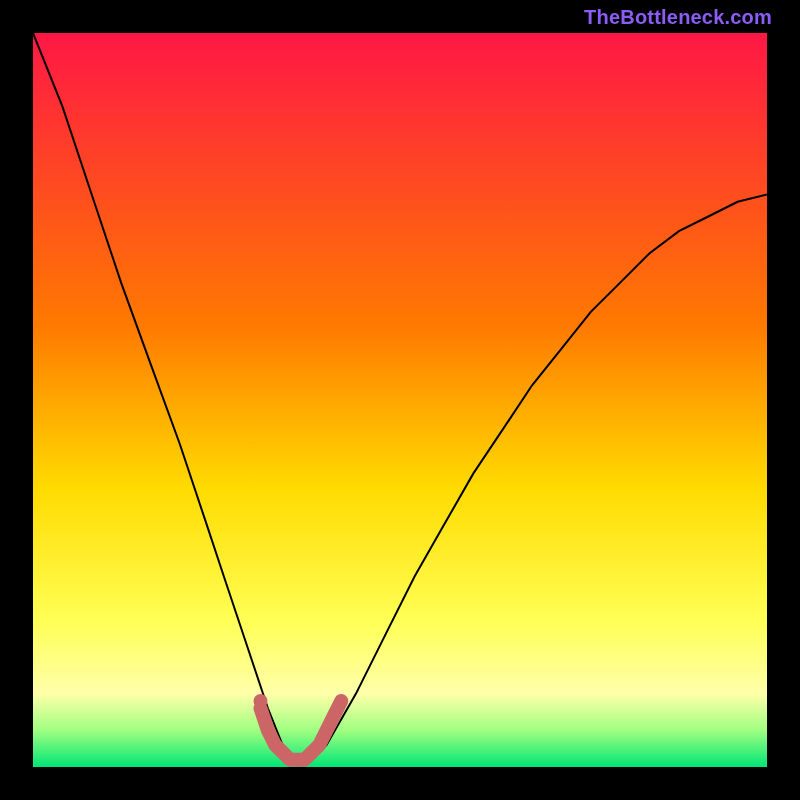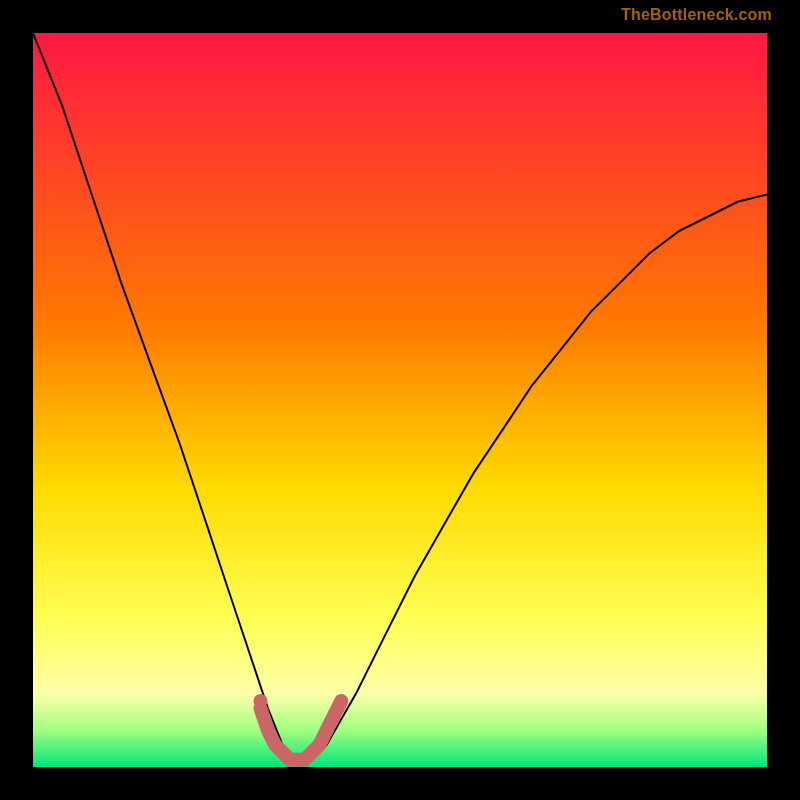--- a/index.html
+++ b/index.html
@@ -17,22 +17,22 @@
     top: 0;
     width: 800px;
     height: 800px;
     background: #000000;
     box-sizing: border-box;
   }
   .watermark {
     position: absolute;
     top: 6px;
     right: 28px;
-    color: #a16207;
-    font-size: 16px;
+    color: #8b5cf6;
+    font-size: 20px;
     font-weight: 600;
     letter-spacing: 0.2px;
     user-select: none;
   }
   .plot-area {
     position: absolute;
     left: 33px;
     top: 33px;
     width: 734px;
     height: 734px;

